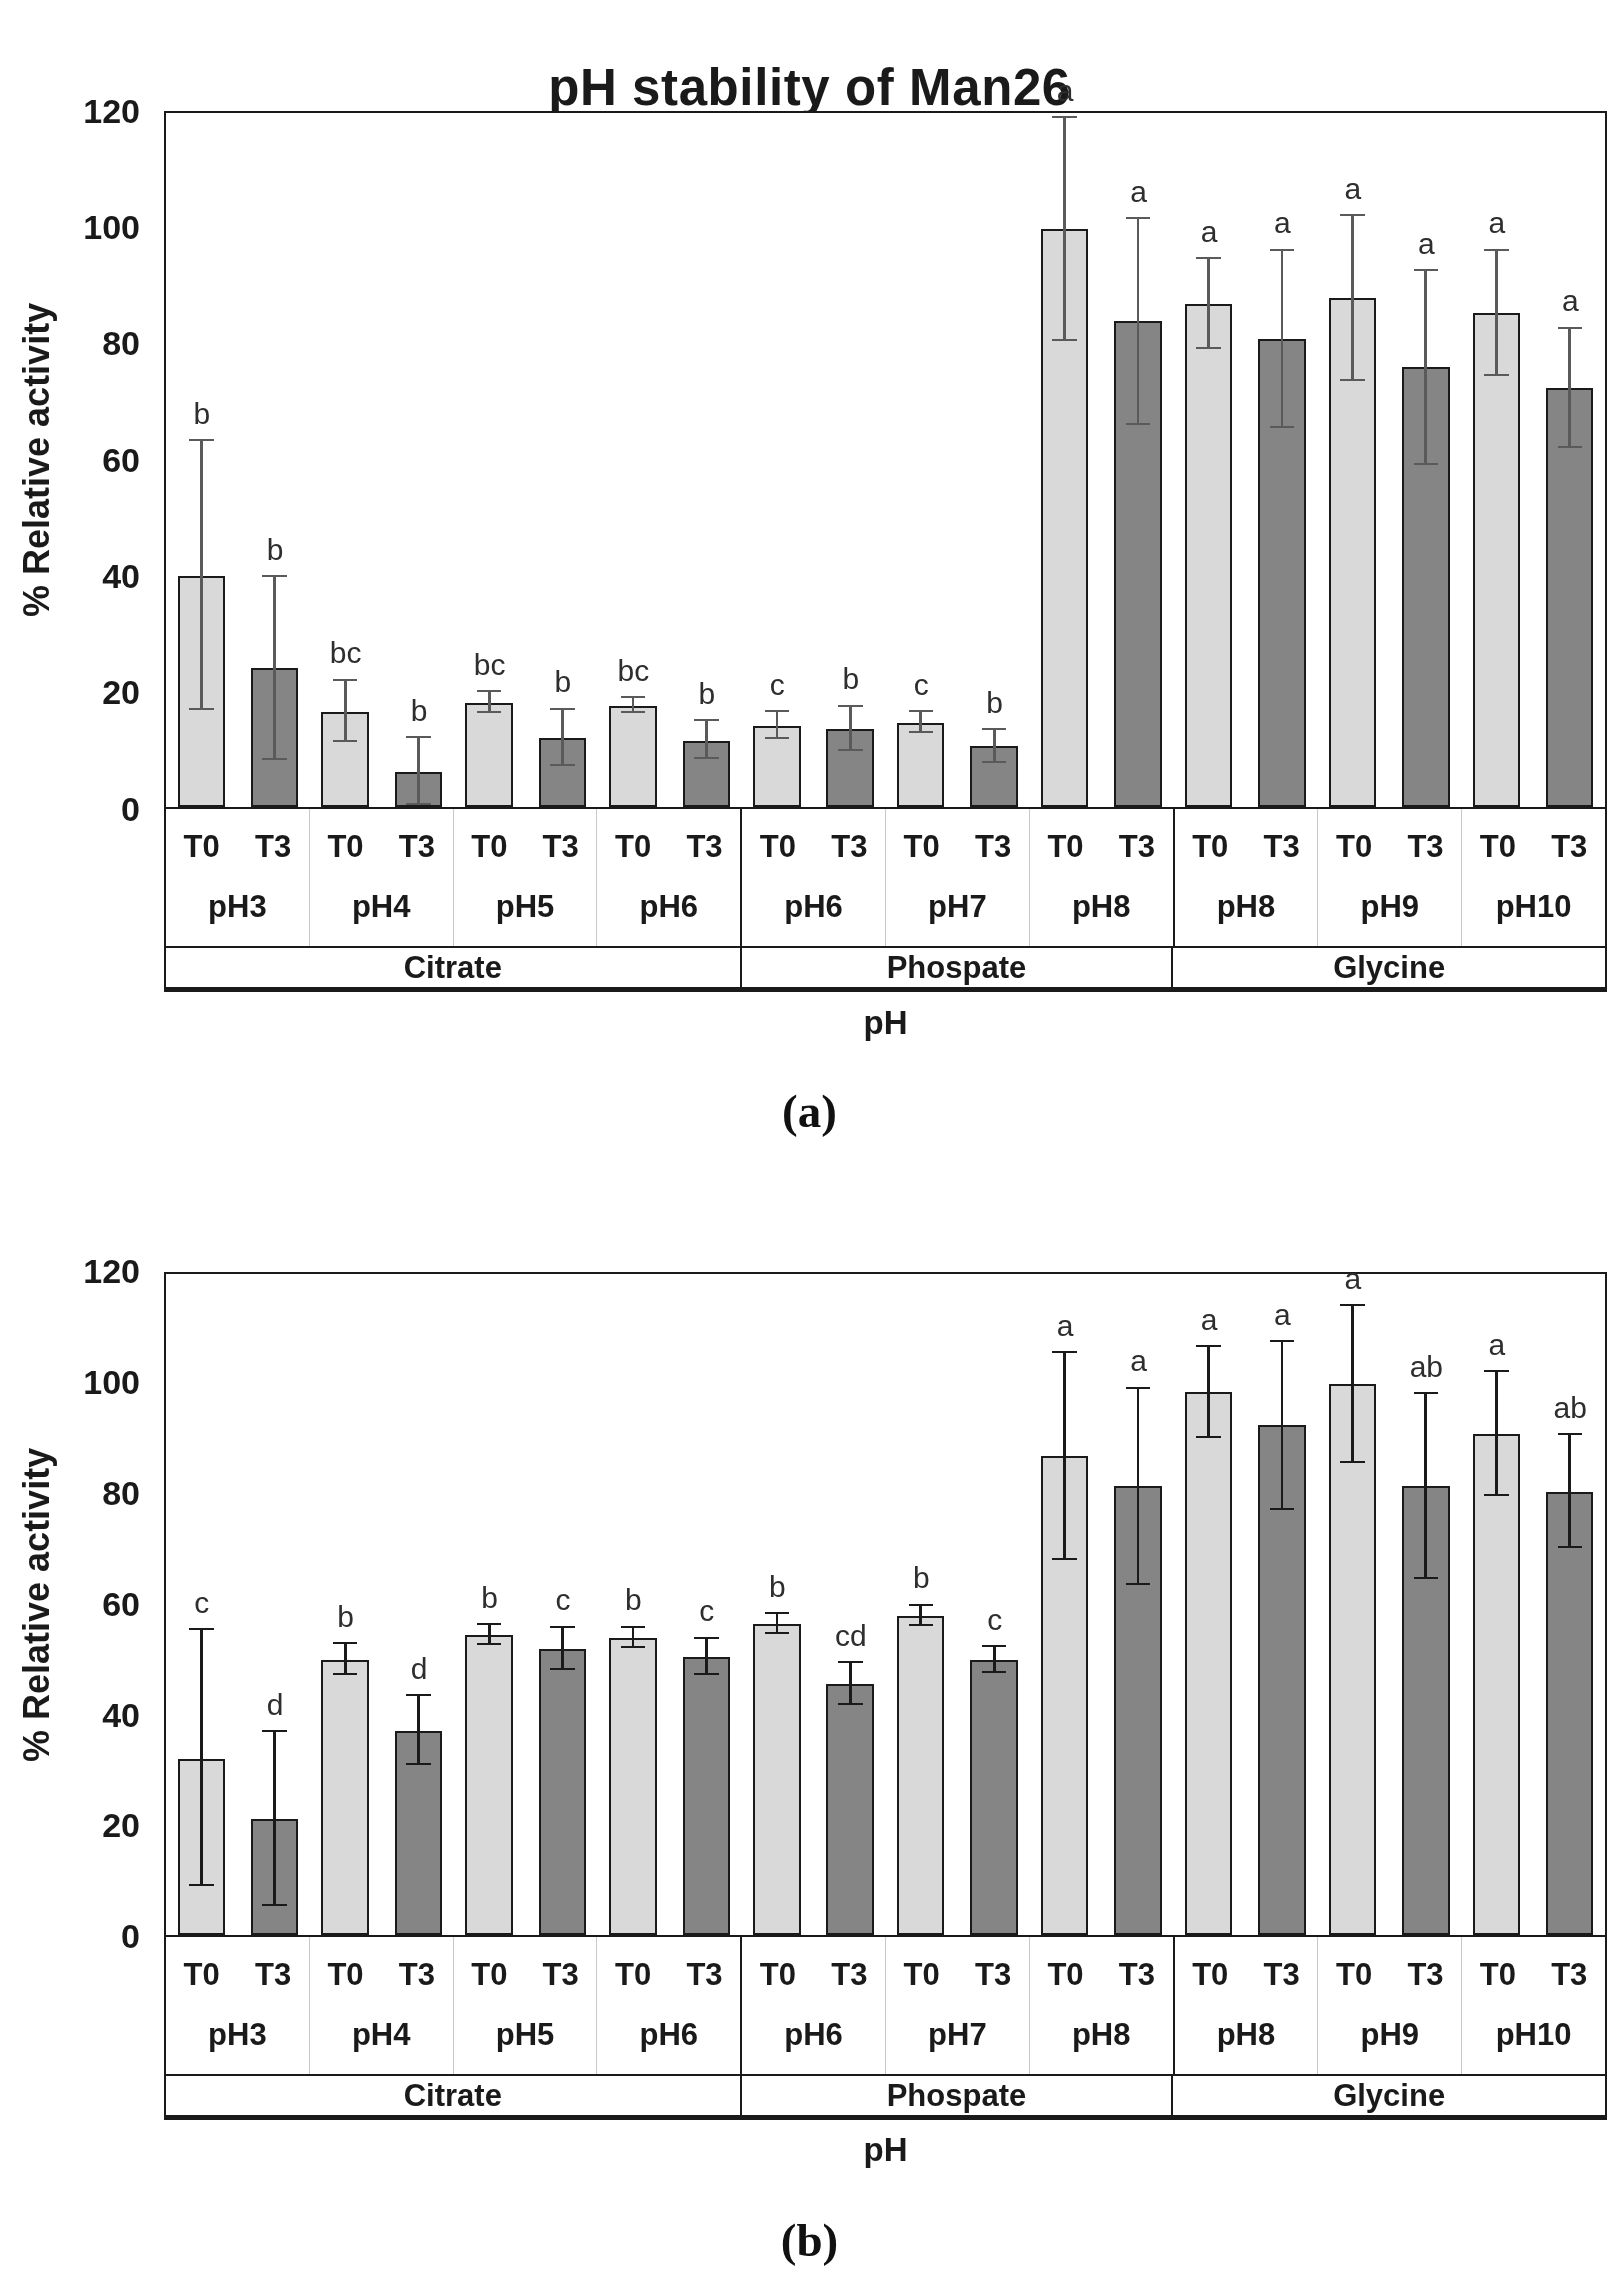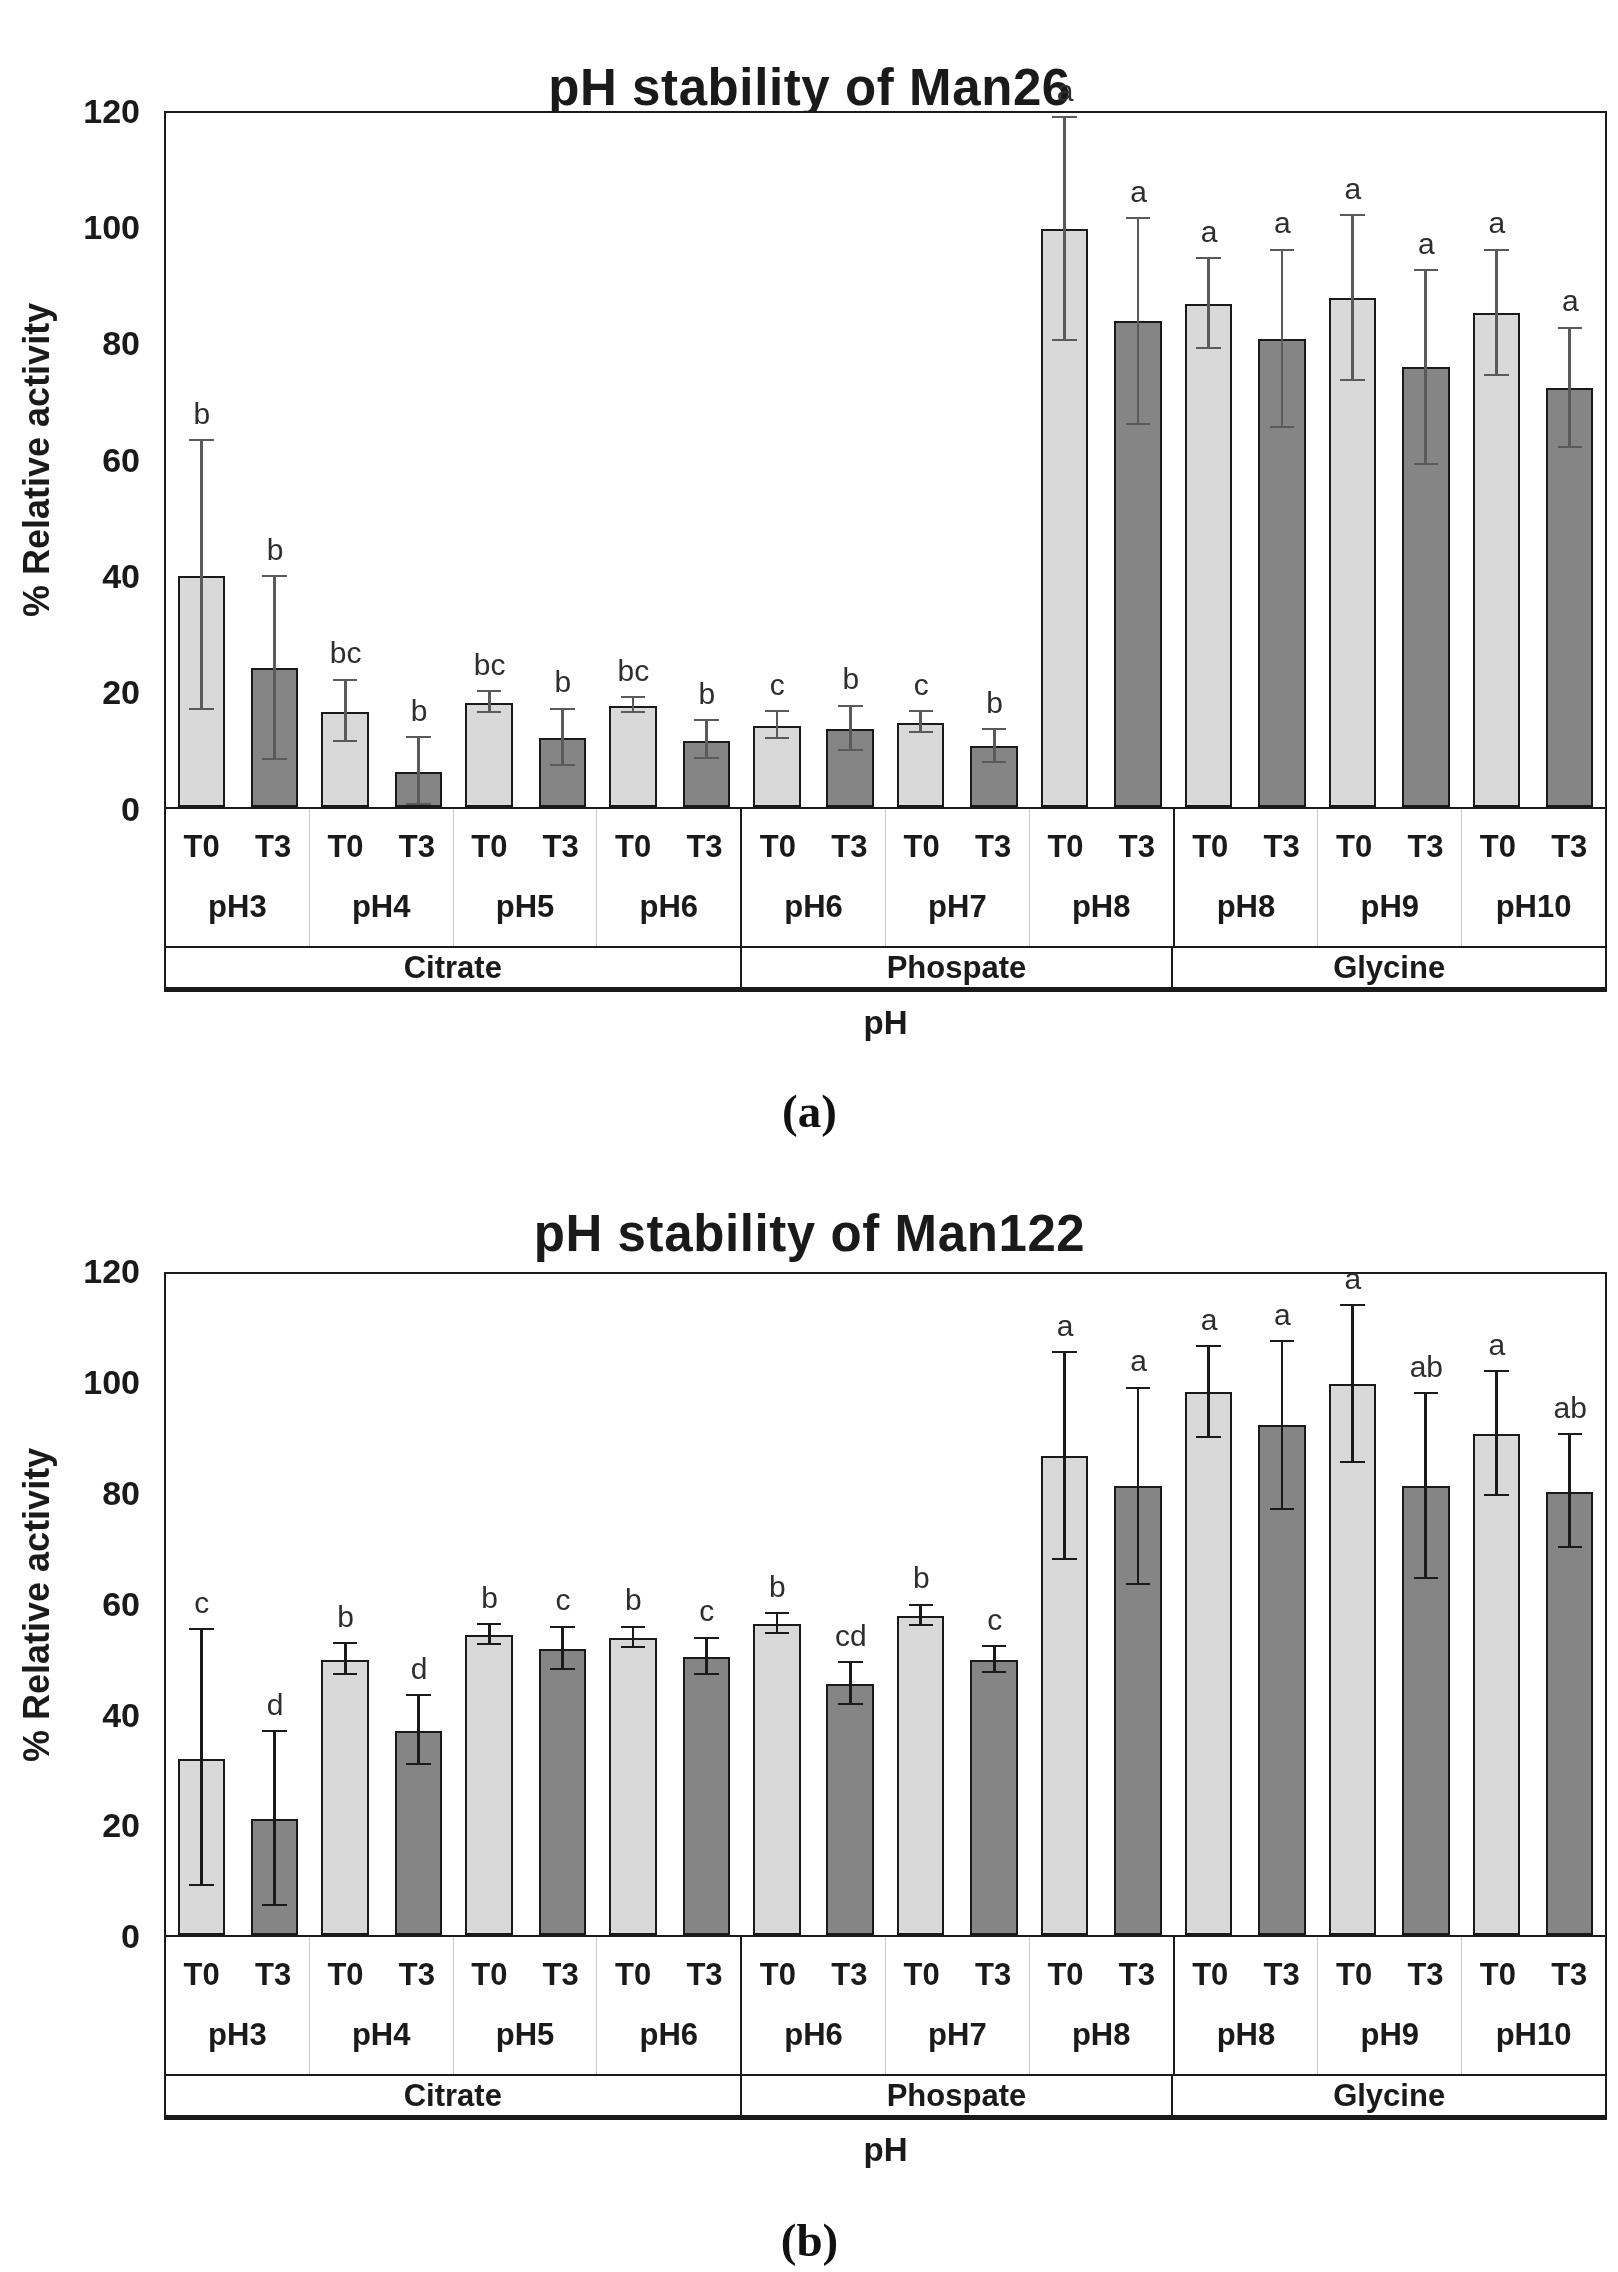--- a/index.html
+++ b/index.html
@@ -208,21 +208,20 @@
           <div class="buf-cell" style="width: 40%;">Citrate</div>
           <div class="buf-cell" style="width: 30%;">Phospate</div>
           <div class="buf-cell last" style="width: 30%;">Glycine</div>
         </div>
       </div>
     <div class="xtitle" style="top: 1004px;">pH</div>
     <div class="caption" style="top: 1084px;">(a)</div>
   </section>
 
   <section class="chart">
-    <h2 class="title" style="top: 1162px;">pH stability of Man122</h2>
     <div class="ytitle" style="top: 1272px; height: 665px;">% Relative activity</div>
     <div class="yticks">
         <div class="ytick" style="top: 1916px;">0</div>
         <div class="ytick" style="top: 1805px;">20</div>
         <div class="ytick" style="top: 1695px;">40</div>
         <div class="ytick" style="top: 1584px;">60</div>
         <div class="ytick" style="top: 1473px;">80</div>
         <div class="ytick" style="top: 1362px;">100</div>
         <div class="ytick" style="top: 1251px;">120</div>
       </div>

